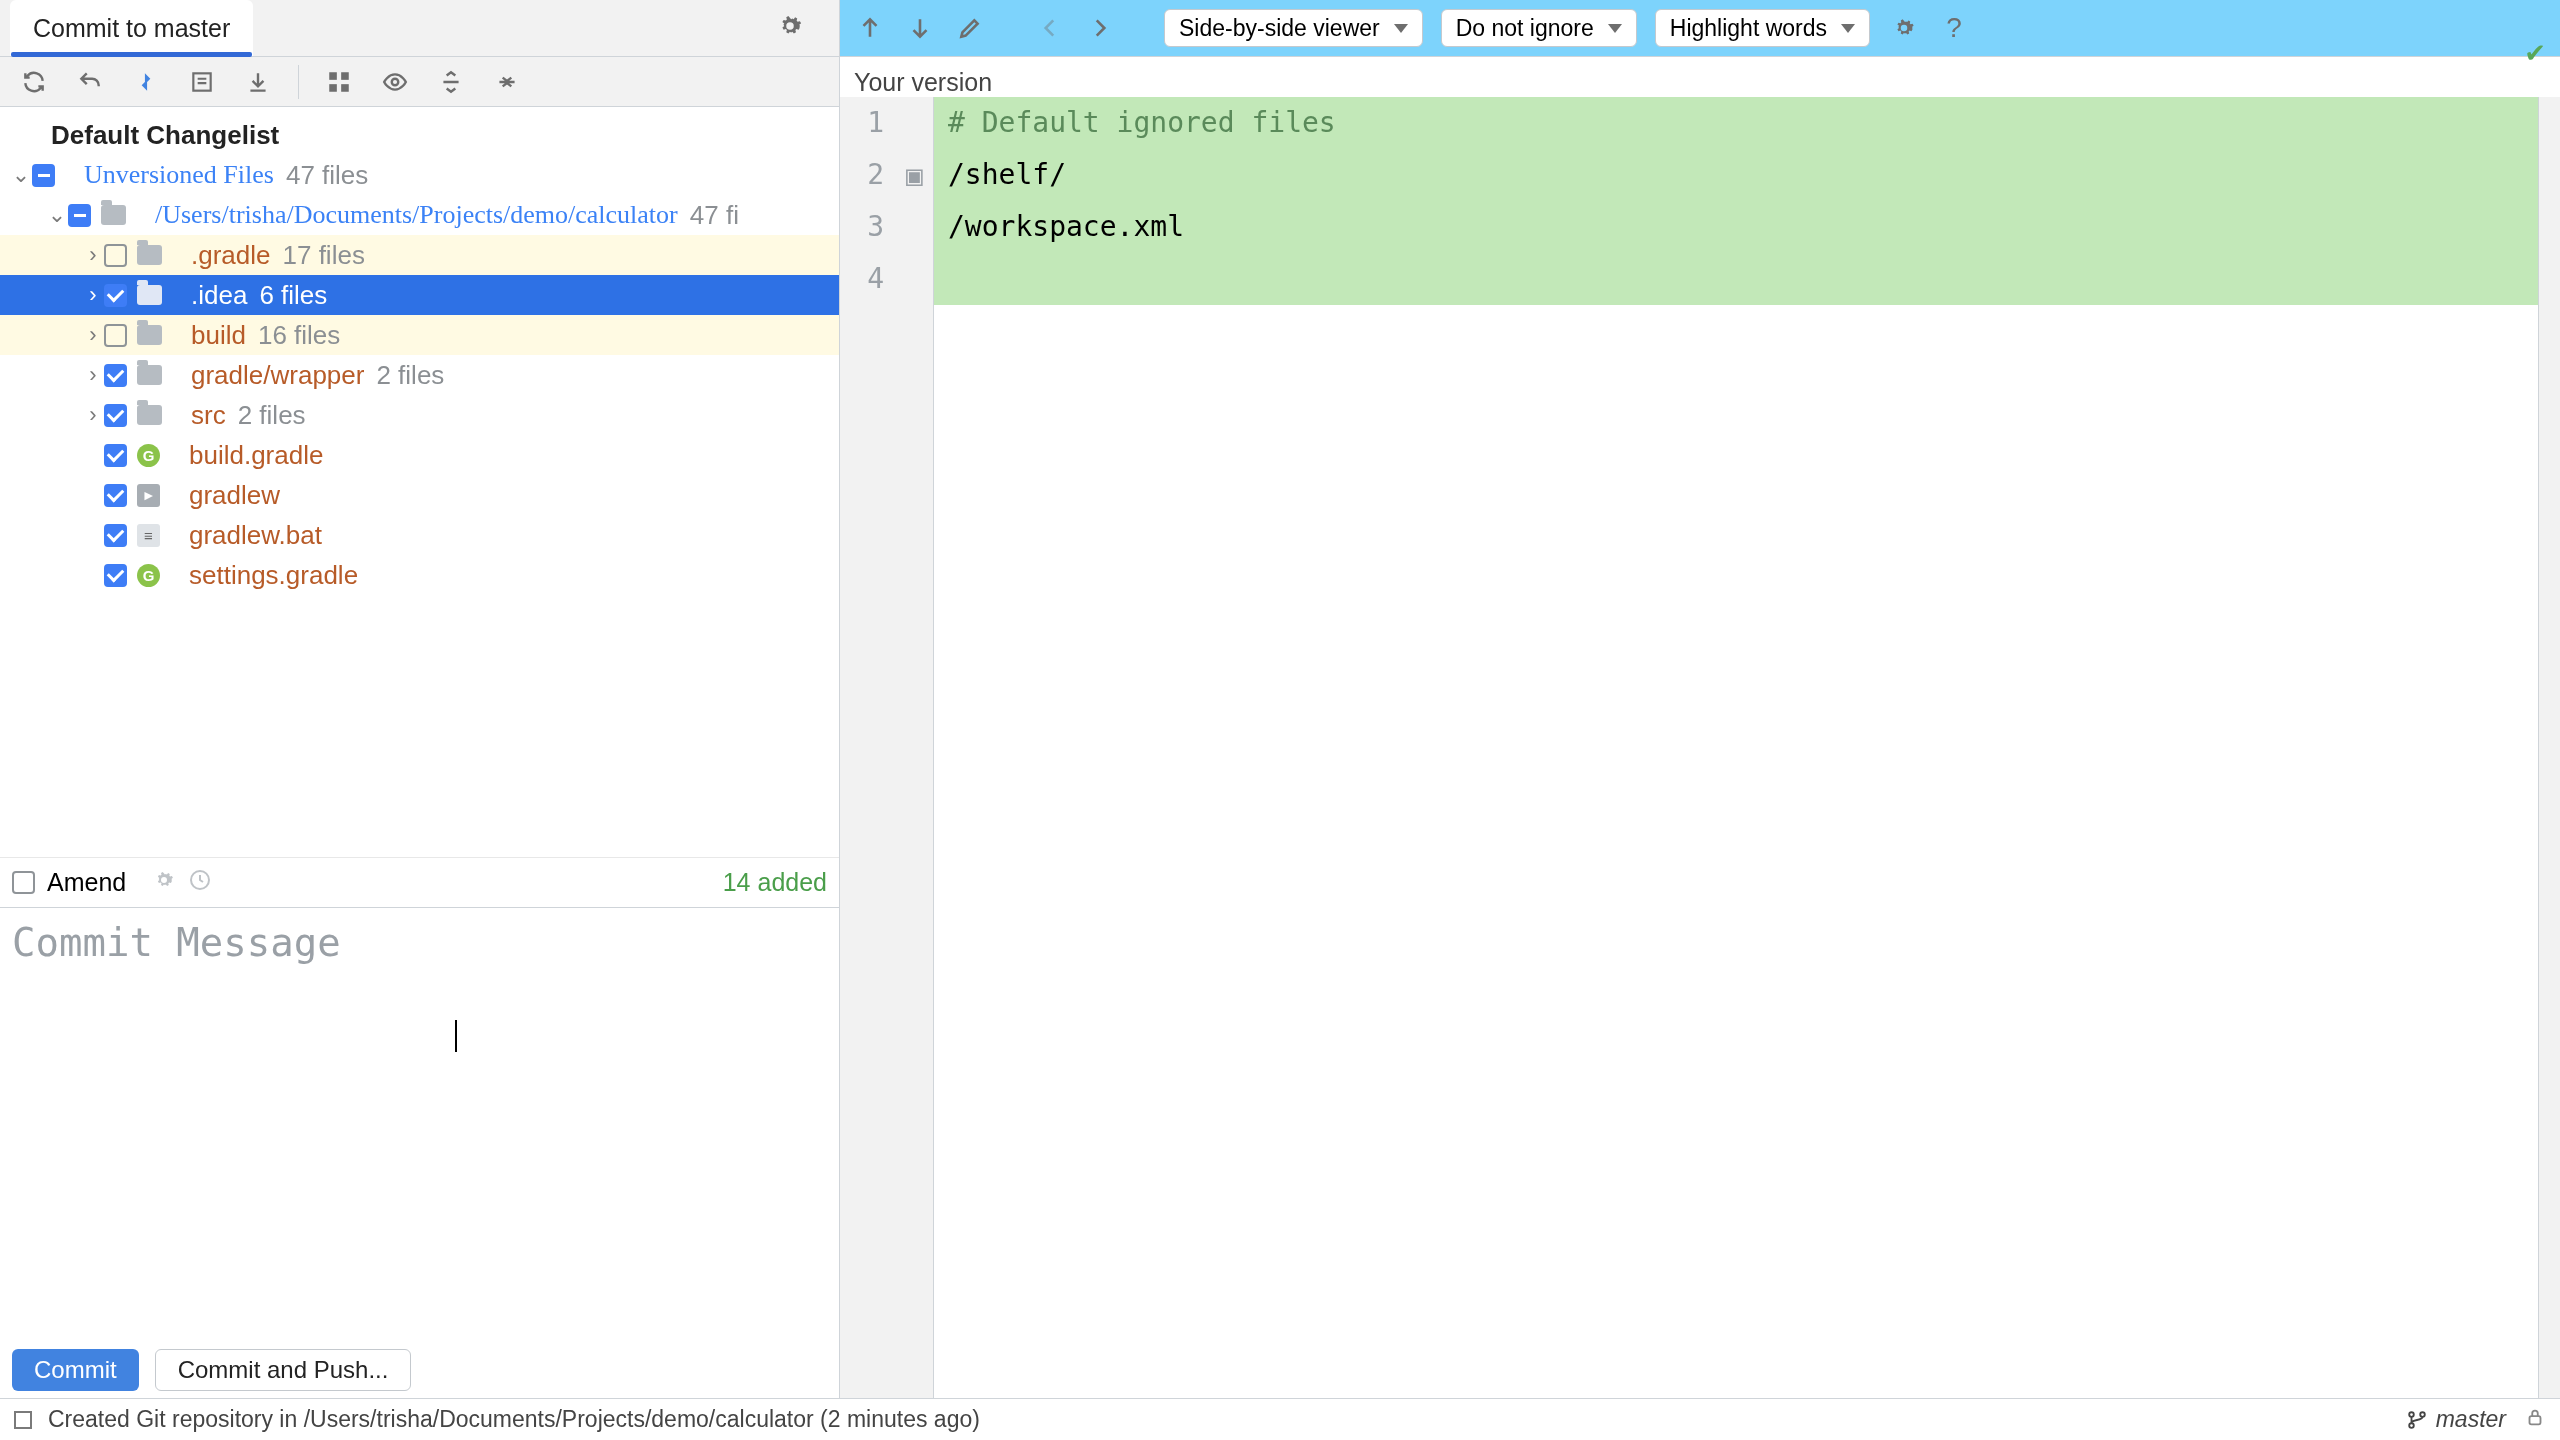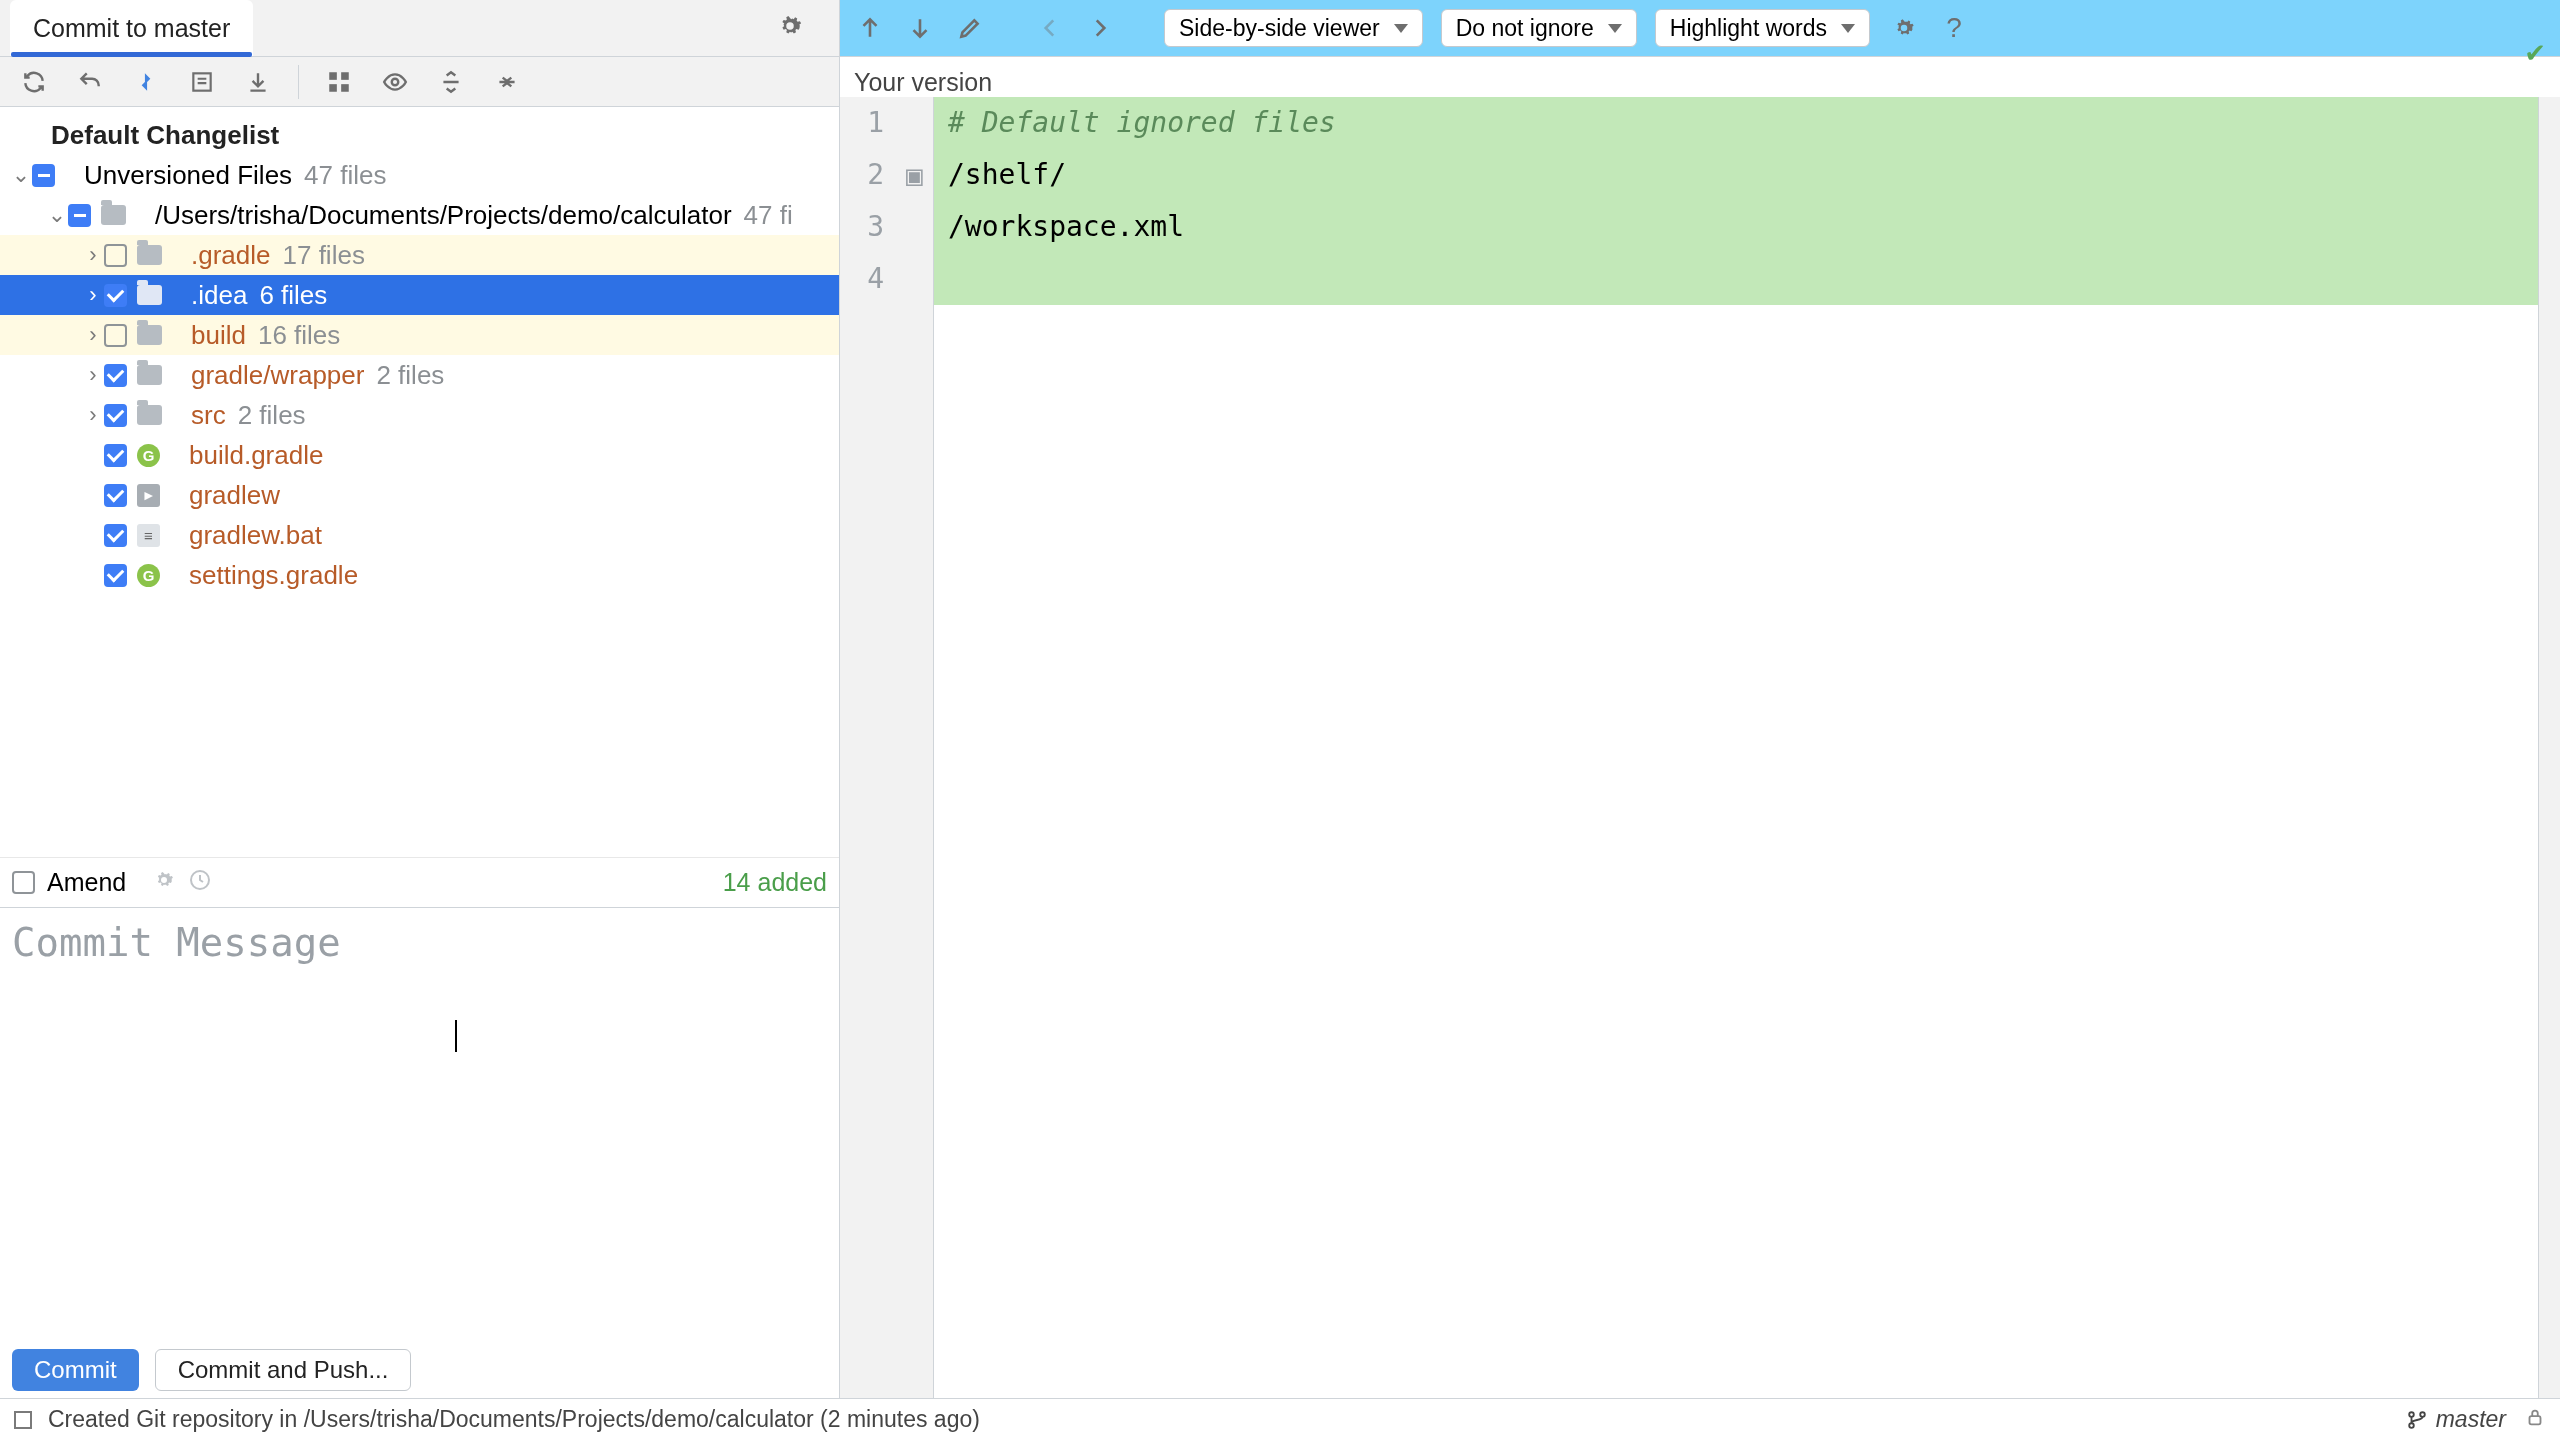--- a/index.html
+++ b/index.html
@@ -37,21 +37,21 @@
 .row .fic.sh { background:#a7adb3; border-radius:3px; }
 .row .fic.bat { background:#dfe3e7; border-radius:3px; color:#666; }
 .row .nm { color: #b75b28; margin-left: 19px; }
 .row .cnt { color: #8b8f93; margin-left: 12px; }
 .row.sel { background: #2e71e5; color: #fff; }
 .row.sel .nm, .row.sel .cnt, .row.sel .chev { color: #fff; }
 .row.sel .fld { background: #e0e7f5; }
 .row.sel .fld::before { background:#e0e7f5; }
 .row.hl { background: #fffae3; }
 .row.bold .nm { font-weight: bold; color: #232323; }
-.row.dirpath .nm { color: #000000; }
+.row.dirpath .nm { color: #3b82f6; font-family: Liberation Serif, serif; }
 
 .ind0 { padding-left: 10px; }
 .ind1 { padding-left: 46px; }
 .ind2 { padding-left: 82px; }
 
 .amend-bar { height: 50px; display: flex; align-items: center; padding: 0 12px; font-size: 25px; border-top: 1px solid #e8e8e8; }
 .amend-bar .cb { width: 23px; height: 23px; border: 2px solid #8f9498; border-radius: 4px; margin-right: 12px; }
 .amend-bar .spacer { flex: 1; }
 .amend-bar .added { color: #4a9e4a; }
 .amend-bar svg { width:24px; height:24px; margin-left:12px; }
@@ -77,21 +77,21 @@
 .checkmark { position: absolute; right: 14px; top: 38px; color: #58a758; font-size: 26px; }
 
 .code-area { flex: 1; display: flex; font-family: "Menlo","Consolas",monospace; font-size: 28px; }
 .gutter { width: 56px; background: #f2f2f2; text-align: right; padding-right: 12px; color: #9aa0a6; }
 .gutter div { height: 52px; line-height: 52px; }
 .gutter2 { width: 38px; background: #f2f2f2; border-right: 1px solid #cfd4d9; }
 .gutter2 .foldicn { height: 52px; display:flex; align-items:center; justify-content:center; color:#9aa0a6; }
 .code { flex: 1; position: relative; }
 .code .line { height: 52px; line-height: 52px; padding-left: 14px; white-space: pre; }
 .code .line.added { background: #c2e8b8; }
-.code .comment { color: #5a8a5a; font-style: italic; }
+.code .comment { color: #5a8a5a; }
 .right-gut { width: 22px; background: #f2f2f2; border-left: 1px solid #cfd4d9; }
 
 .ide-status { height: 42px; border-top: 1px solid #cfd4d9; background: #fff; display: flex; align-items: center; padding: 0 14px; font-size: 23px; color: #444; }
 .ide-status .sp { flex: 1; }
 .ide-status .br { display:flex; align-items:center; gap:8px; margin-right:18px;font-style:italic; }
 .ide-status svg { width:22px; height:22px; }
 .sq { width:18px; height:18px; border:2px solid #7a7a7a; margin-right:16px; }
 </style>
 </head>
 <body>

